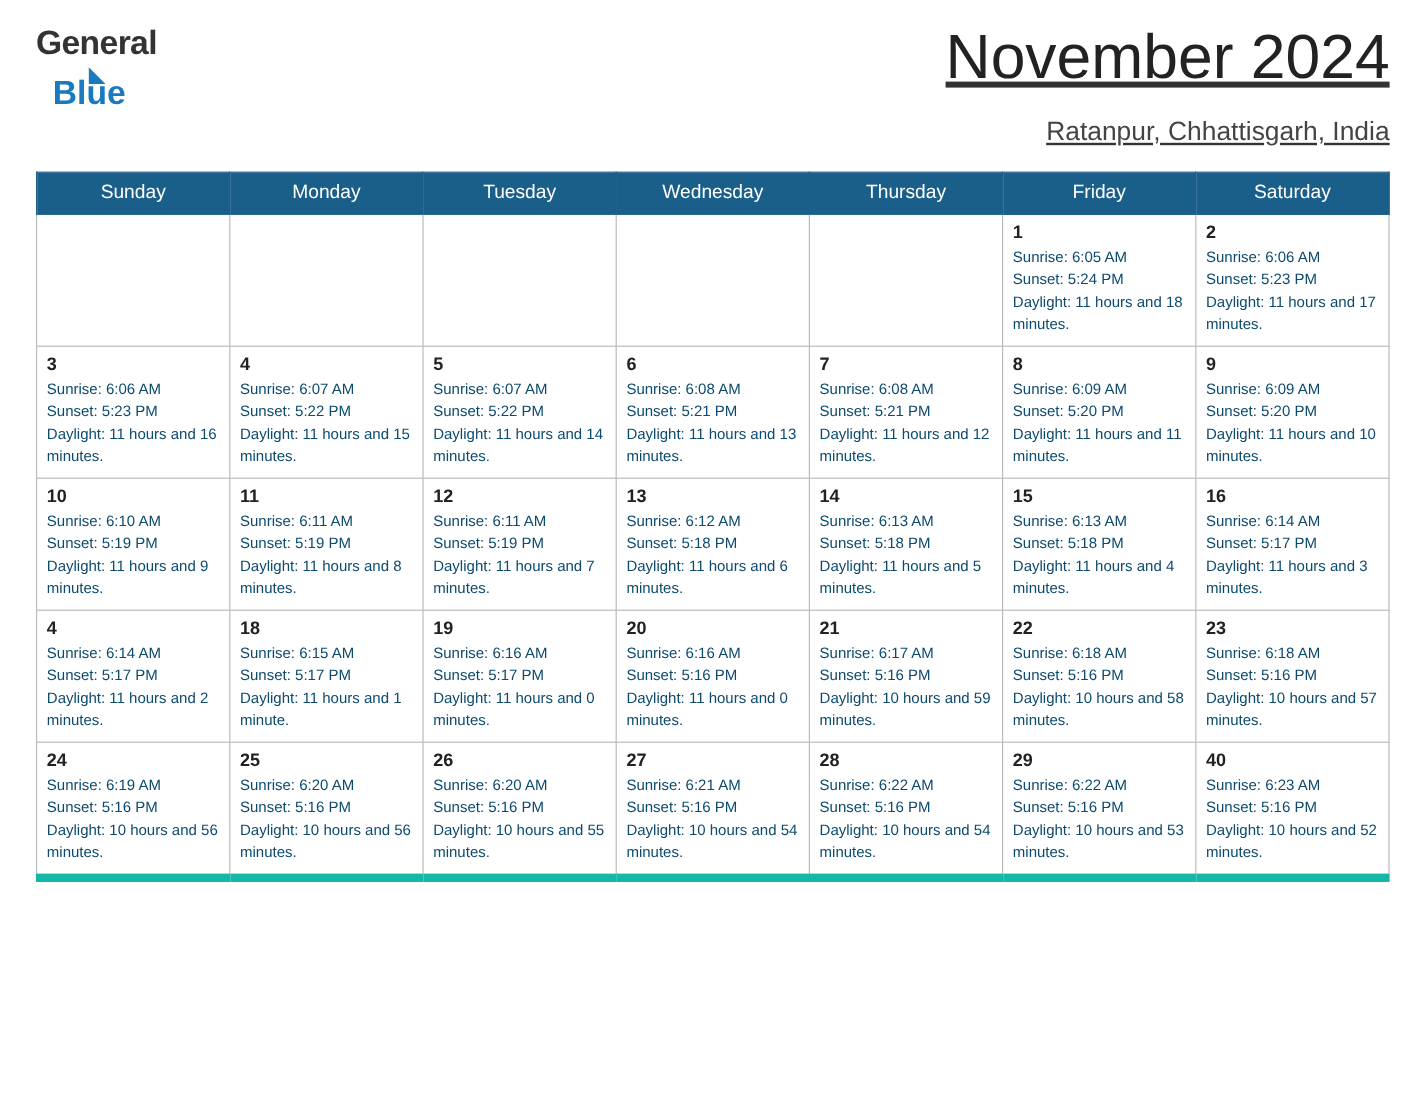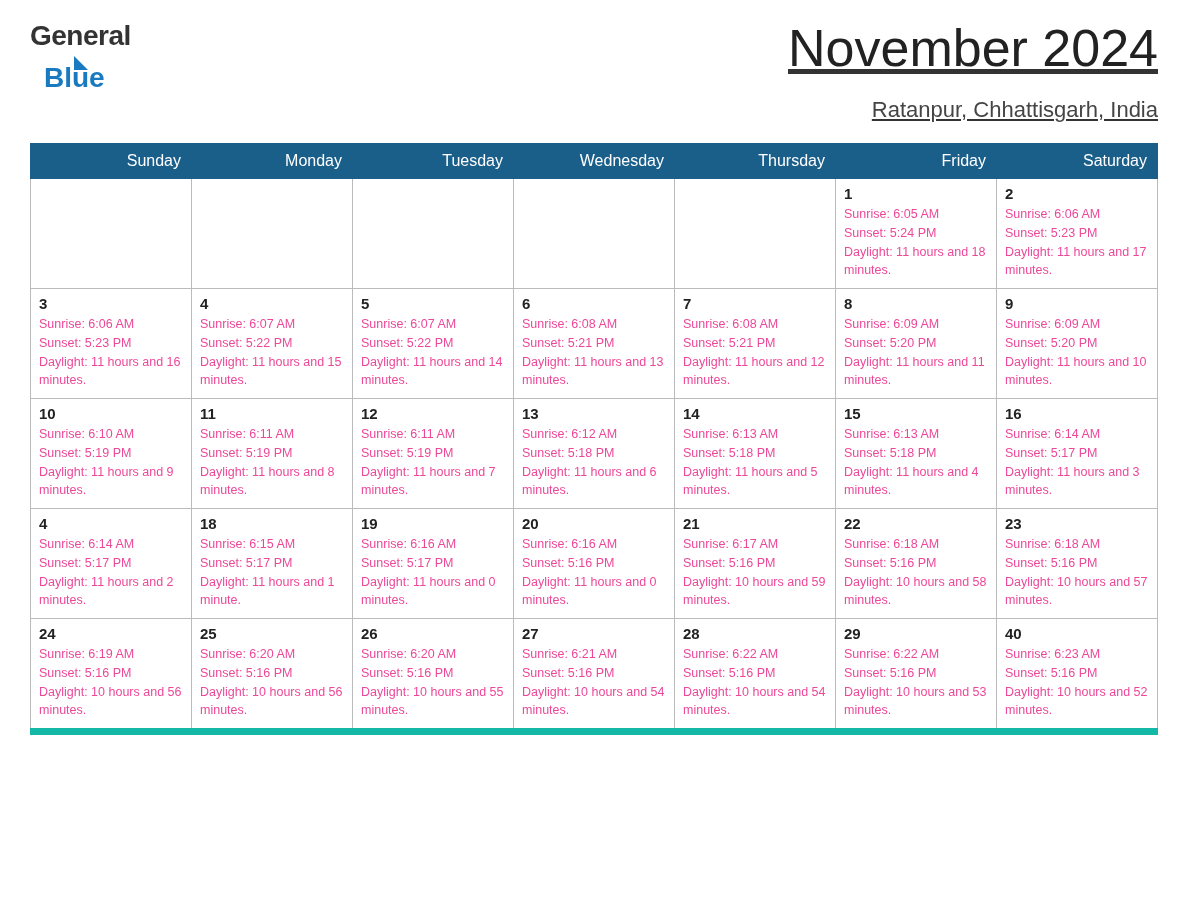--- a/index.html
+++ b/index.html
@@ -68,42 +68,42 @@
       width: 100%;
       border-collapse: collapse;
       border: 1px solid #aaa;
     }
     .calendar th {
       background-color: #1a5e8a;
       color: #fff;
       font-size: 16px;
       font-weight: normal;
       padding: 8px 10px;
-      text-align: right;
+      text-align: center;
       border: 1px solid #1a5e8a;
     }
     .calendar td {
       vertical-align: top;
       width: 14.28%;
       padding: 6px 8px 8px 8px;
       border: 1px solid #bbb;
       font-size: 13px;
       color: #333;
       height: 110px;
     }
     .day-number {
       font-size: 15px;
       font-weight: bold;
       color: #222;
       margin-bottom: 3px;
     }
     .day-info {
       font-size: 12.5px;
       line-height: 1.5;
-      color: #ec4899;
+      color: #0c4a6e;
     }
     .calendar tr:last-child td {
       border-bottom: 7px solid #14b8a6;
     }
     .empty-cell {
       background: #fff;
     }
   </style>
 </head>
 <body>

